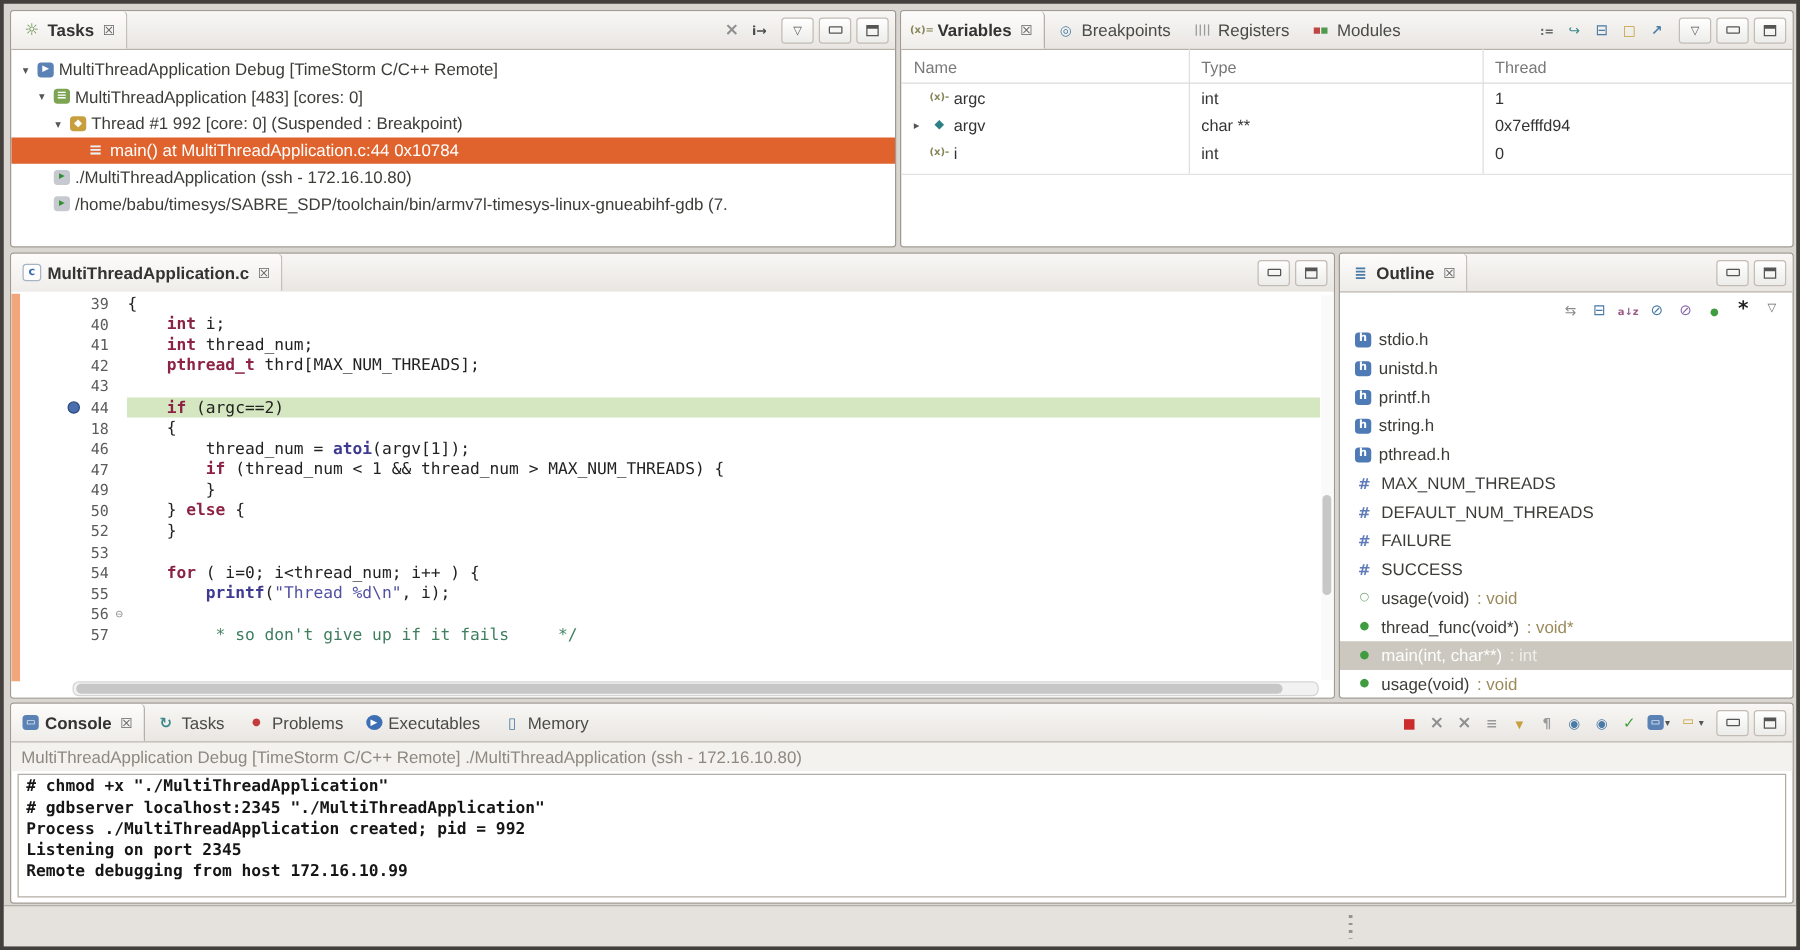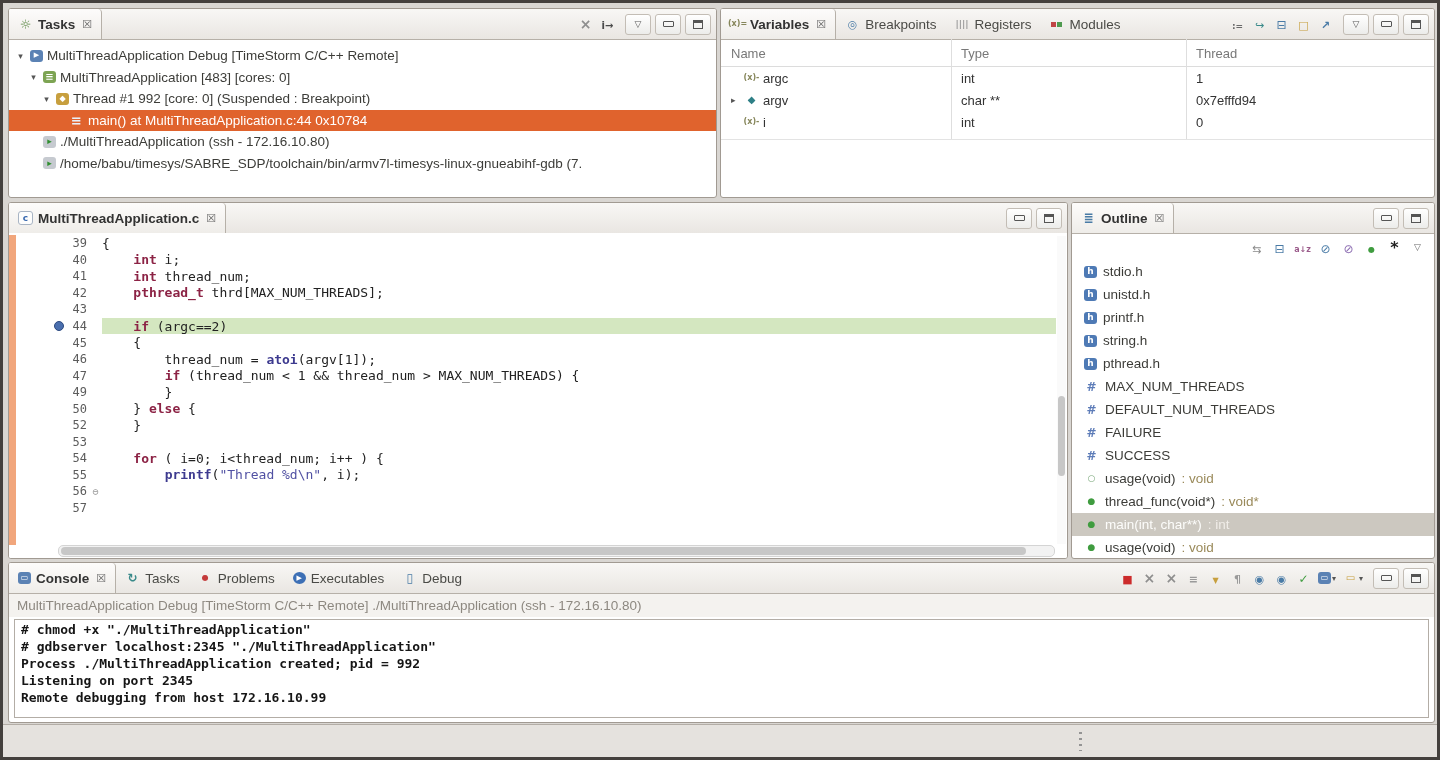--- a/index.html
+++ b/index.html
@@ -258,31 +258,31 @@
     </div>
     <div id="ed-body">
       <div class="salmon"></div>
       <div id="ed-lines">
           <div class="cline"><span class="lnum">39</span><span class="fold"></span><span class="codeln"><span>{</span></span></div>
           <div class="cline"><span class="lnum">40</span><span class="fold"></span><span class="codeln"><span>    </span><span class="tk-kw">int</span><span> i;</span></span></div>
           <div class="cline"><span class="lnum">41</span><span class="fold"></span><span class="codeln"><span>    </span><span class="tk-kw">int</span><span> thread_num;</span></span></div>
           <div class="cline"><span class="lnum">42</span><span class="fold"></span><span class="codeln"><span>    </span><span class="tk-kw">pthread_t</span><span> thrd[MAX_NUM_THREADS];</span></span></div>
           <div class="cline"><span class="lnum">43</span><span class="fold"></span><span class="codeln"></span></div>
           <div class="cline cur"><span class="bp"></span><span class="lnum">44</span><span class="fold"></span><span class="codeln"><span>    </span><span class="tk-kw">if</span><span> (argc==2)</span></span></div>
-          <div class="cline"><span class="lnum">45</span><span class="fold"></span><span class="codeln"><span>    {</span></span></div>
+          <div class="cline"><span class="lnum">18</span><span class="fold"></span><span class="codeln"><span>    {</span></span></div>
           <div class="cline"><span class="lnum">46</span><span class="fold"></span><span class="codeln"><span>        thread_num = </span><span class="tk-fn">atoi</span><span>(argv[1]);</span></span></div>
           <div class="cline"><span class="lnum">47</span><span class="fold"></span><span class="codeln"><span>        </span><span class="tk-kw">if</span><span> (thread_num &lt; 1 &amp;&amp; thread_num &gt; MAX_NUM_THREADS) {</span></span></div>
           <div class="cline"><span class="lnum">49</span><span class="fold"></span><span class="codeln"><span>        }</span></span></div>
           <div class="cline"><span class="lnum">50</span><span class="fold"></span><span class="codeln"><span>    } </span><span class="tk-kw">else</span><span> {</span></span></div>
           <div class="cline"><span class="lnum">52</span><span class="fold"></span><span class="codeln"><span>    }</span></span></div>
           <div class="cline"><span class="lnum">53</span><span class="fold"></span><span class="codeln"></span></div>
           <div class="cline"><span class="lnum">54</span><span class="fold"></span><span class="codeln"><span>    </span><span class="tk-kw">for</span><span> ( i=0; i&lt;thread_num; i++ ) {</span></span></div>
           <div class="cline"><span class="lnum">55</span><span class="fold"></span><span class="codeln"><span>        </span><span class="tk-fn">printf</span><span>(</span><span class="tk-st">"Thread %d\n"</span><span>, i);</span></span></div>
           <div class="cline"><span class="lnum">56</span><span class="fold">⊖</span></div>
-          <div class="cline"><span class="lnum">57</span><span class="fold"></span></div>
+          <div class="cline"><span class="lnum">57</span><span class="fold"></span><span class="codeln"><span>         </span><span class="tk-cm">* so don't give up if it fails     */</span></span></div>
         </div>
       <div class="hsb">
           <span class="thumb"></span>
         </div>
       <div class="vsb">
           <span class="thumb"></span>
         </div>
     </div>
   </section>
 
@@ -391,21 +391,21 @@
           <div class="tab">
             <span class="gicon" style="color: rgb(196, 59, 59); font-size: 8px;">●</span>
             <span class="tlabel">Problems</span>
           </div>
           <div class="tab">
             <span class="gicon bgd" style="color: rgb(255, 255, 255); background: rgb(61, 111, 181); font-size: 7px; border-radius: 50%;">▶</span>
             <span class="tlabel">Executables</span>
           </div>
           <div class="tab">
             <span class="gicon" style="color: rgb(74, 123, 166); font-size: 12px; font-weight: bold;">▯</span>
-            <span class="tlabel">Debug</span>
+            <span class="tlabel">Memory</span>
           </div>
         </div>
       <div class="tbright">
         <div class="tools" id="console-tools">
             <span><span class="gicon" style="color: rgb(204, 43, 43); font-size: 11px;">■</span></span>
             <span><span class="gicon" style="color: rgb(143, 143, 143); font-size: 14px; font-weight: bold;">×</span></span>
             <span><span class="gicon" style="color: rgb(143, 143, 143); font-size: 14px; font-weight: bold;">×</span></span>
             <span><span class="gicon" style="color: rgb(154, 154, 154); font-size: 11px; font-weight: bold;">≡</span></span>
             <span><span class="gicon" style="color: rgb(199, 159, 62); font-size: 8px;">▼</span></span>
             <span><span class="gicon" style="color: rgb(154, 154, 154); font-size: 11px; font-weight: bold;">¶</span></span>

